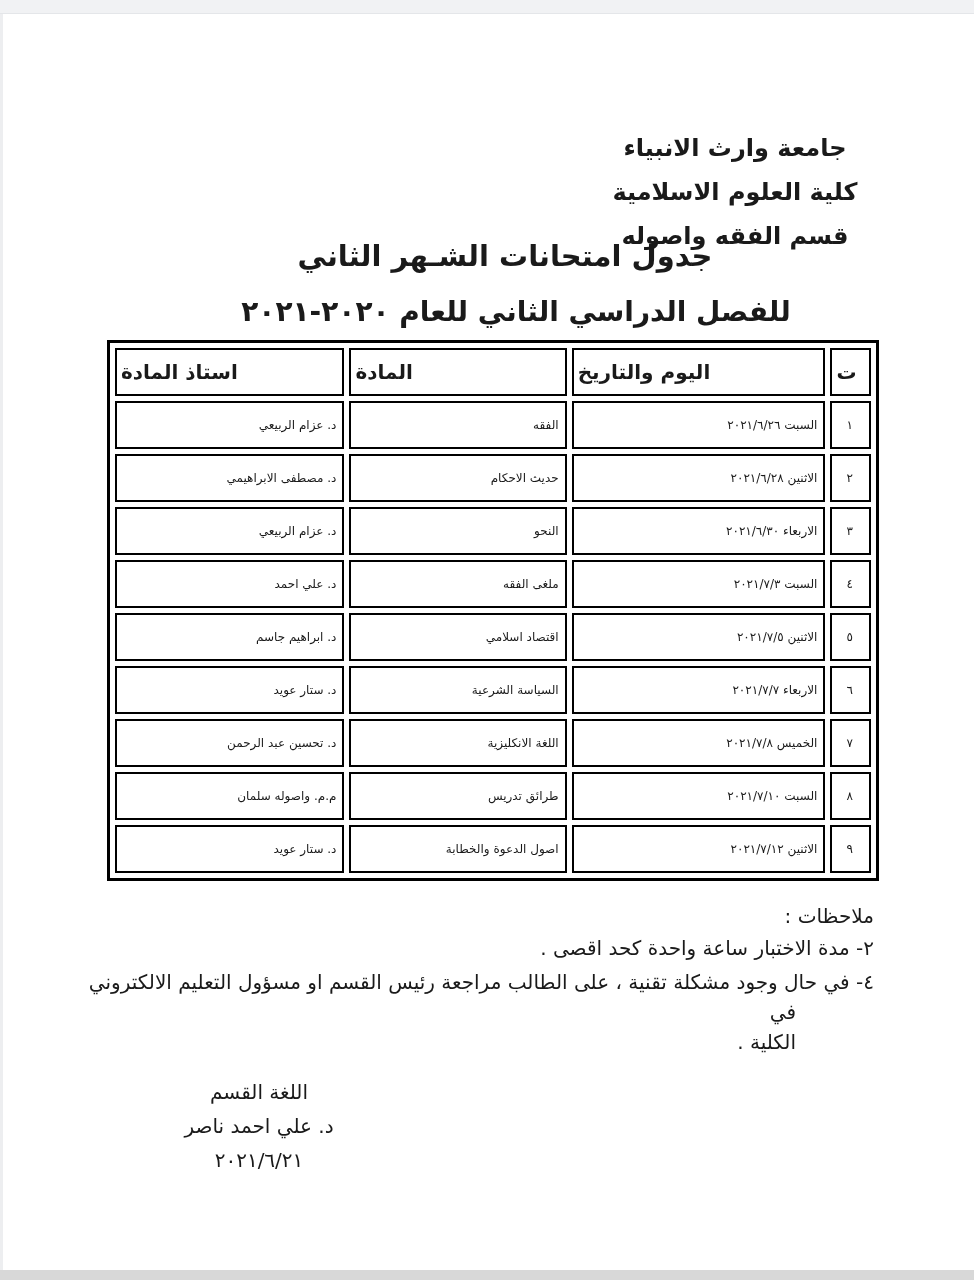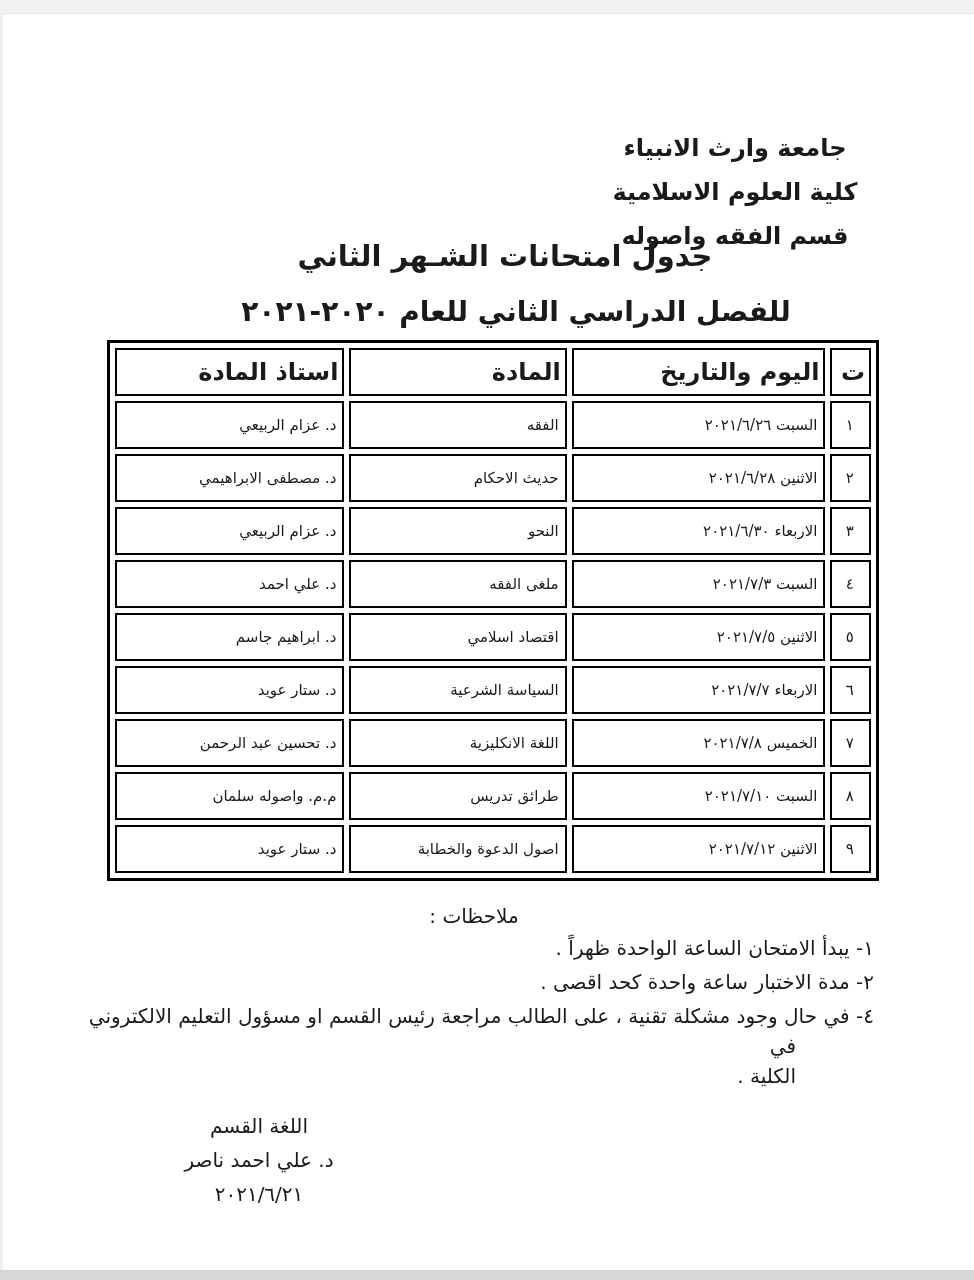--- a/index.html
+++ b/index.html
@@ -72,42 +72,42 @@
     margin: 10px 95px 0 auto;
     table-layout: fixed;
   }
   .exam-table th, .exam-table td {
     border: 2.5px solid #000;
     height: 44px;
     background: #fff;
     overflow: hidden;
   }
   .exam-table th {
-    font-size: 24px;
-    font-weight: bold;
-    text-align: right;
+    font-size: 20px;
+    font-weight: bold;
+    text-align: left;
     padding: 0 4px;
   }
   .exam-table td {
-    font-size: 15px;
+    font-size: 12px;
     padding: 0 6px 0 4px;
   }
   .cell-right { text-align: right; }
   .cell-center { text-align: center; padding: 0 2px; }
   col.col-no { width: 40px; }
   col.col-date { width: 250px; }
   col.col-subject { width: 214px; }
   col.col-prof { width: 226px; }
   .notes {
     width: 800px;
     margin: 20px 100px 0 auto;
     font-size: 20px;
     line-height: 30px;
   }
-  .notes-heading { margin-bottom: 2px; text-align: center; }
+  .notes-heading { margin-bottom: 2px; }
   .note {
     padding-right: 78px;
     text-indent: -78px;
     white-space: pre-line;
     margin-bottom: 4px;
   }
   .signature {
     width: 230px;
     margin: 18px 600px 0 auto;
     text-align: center;
@@ -200,21 +200,20 @@
           <td class="cell-center">٩</td>
           <td class="cell-right">الاثنين ٢٠٢١/٧/١٢</td>
           <td class="cell-right">اصول الدعوة والخطابة</td>
           <td class="cell-right">د. ستار عويد</td>
         </tr>
       </tbody>
     </table>
 
     <div class="notes">
       <div class="notes-heading">ملاحظات :</div>
-      <div class="note">١- يبدأ الامتحان الساعة الواحدة ظهراً .</div>
       <div class="note">٢- مدة الاختبار ساعة واحدة كحد اقصى .</div>
       <div class="note">٤- في حال وجود مشكلة تقنية ، على الطالب مراجعة رئيس القسم او مسؤول التعليم الالكتروني في
 الكلية .</div>
     </div>
 
     <div class="signature">
       <div>اللغة القسم</div>
       <div>د. علي احمد ناصر</div>
       <div>٢٠٢١/٦/٢١</div>
     </div>

